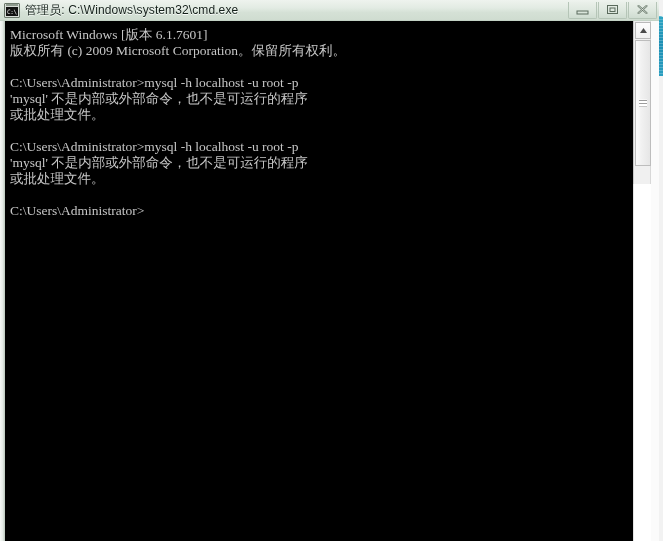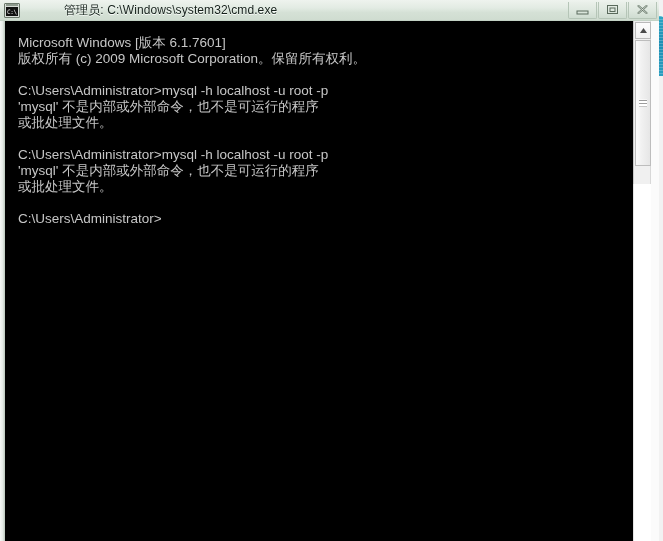--- a/index.html
+++ b/index.html
@@ -64,21 +64,20 @@
       #eef3ee 0%,
       #e2ebe3 40%,
       #d5e1d6 62%,
       #cfdcd0 100%);
     display: flex;
     align-items: center;
     padding-left: 4px;
     box-sizing: border-box;
     border-bottom: 1px solid #c3d2c5;
     user-select: none;
-    gap: 39px;
   }
 
   
   #cmd-icon {
     width: 16px;
     height: 15px;
     flex: 0 0 auto;
     background: #d8ddd8;
     border: 1px solid #6d7a6d;
     box-sizing: border-box;
@@ -171,22 +170,22 @@
     width: 628px;
     height: 520px;
     background: #000000;
     overflow: hidden;
   }
 
   #console-text {
     position: absolute;
     left: 1px;
     top: 2px;
-    margin: 12px;
-    font-family: Liberation Sans, sans-serif;
+    margin: 4px;
+    font-family: Liberation Serif, serif;
     font-size: 13.5px;
     line-height: 16px;
     color: #c6c6c6;
     white-space: pre;
     letter-spacing: 0px;
   }
 
   
   #scrollbar {
     position: absolute;

